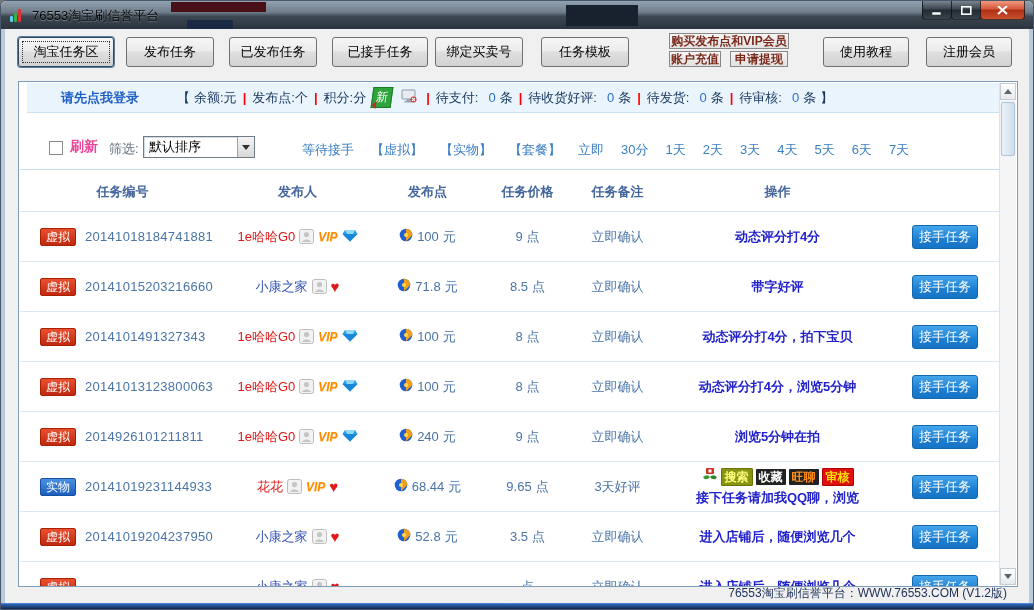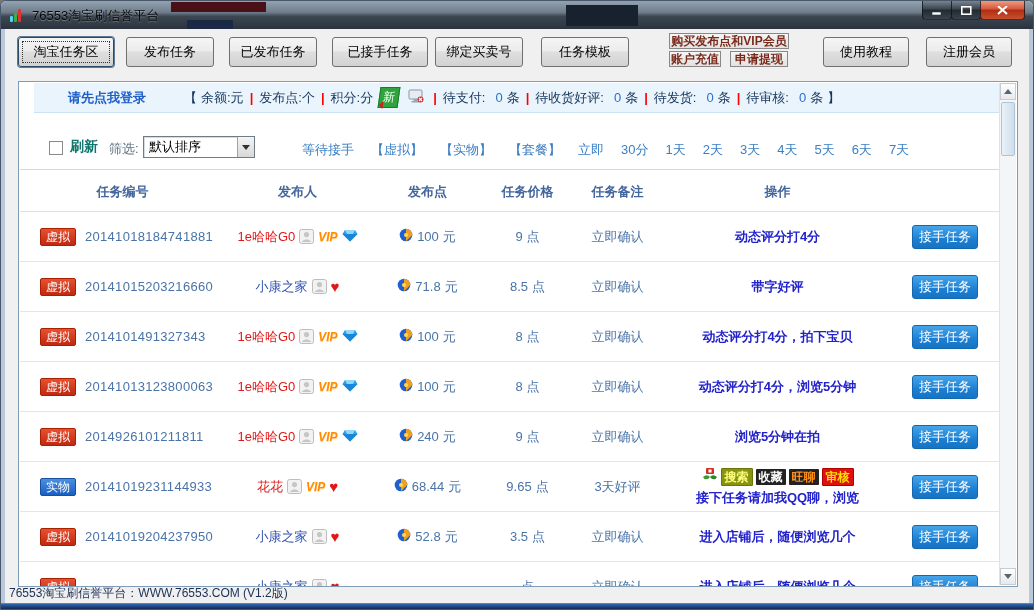--- a/index.html
+++ b/index.html
@@ -37,35 +37,35 @@
   .tb-btn.focused { border-color:#2a4a66; box-shadow:0 0 0 1px #5a7a96; }
   .tb-btn.focused::before { content:""; position:absolute; inset:3px; border:1px dotted #333; }
   .sm-btn { position:absolute; height:16px; background:linear-gradient(180deg,#f6f6f6,#e2e2e2);
     border:1px solid #888; font-size:12px; color:#7a2a1a; font-weight:bold;
     display:flex; align-items:center; justify-content:center; }
 
   
   .panel { position:absolute; left:13px; top:52px; width:1000px; height:506px;
     background:#fff; border:1px solid #7f9db9; overflow:hidden; }
 
-  .account-strip { position:absolute; left:15px; top:1px; right:18px; height:30px;
+  .account-strip { position:absolute; left:8px; top:1px; right:18px; height:30px;
     background:#e9f4fc; border-bottom:1px solid #cbe2f2; display:flex; align-items:center; font-size:13px; }
   .login-link { margin-left:34px; color:#2060c8; font-weight:bold; }
   .acct-info { margin-left:38px; display:flex; align-items:center; gap:4px; color:#17365d; white-space:nowrap; }
   .rsep { color:#f00; font-weight:bold; padding:0 2px; }
   .cnt-val { color:#2a6fd0; padding-left:6px; }
   .new-badge { position:relative; display:inline-block; background:#2fa33c; color:#fff; font-size:12px;
     padding:1px 3px; transform:skewX(-8deg); border:1px solid #1d7a28; margin:0 2px; }
   .new-badge::before { content:""; position:absolute; left:-4px; bottom:-2px;
     border:4px solid transparent; border-right-color:#d02020; }
   .pc-icon { display:inline-block; margin:0 3px; }
 
   .chk { position:absolute; left:30px; top:59px; width:14px; height:14px;
     background:#fff; border:1px solid #8a8a8a; }
-  .refresh-lbl { position:absolute; left:51px; top:56px; font-size:14px; color:#0f766e; font-weight:bold; }
+  .refresh-lbl { position:absolute; left:51px; top:56px; font-size:14px; color:#ec4899; font-weight:bold; }
   .filter-lbl { position:absolute; left:90px; top:58px; font-size:13px; color:#60707e; }
   .sort-select { position:absolute; left:124px; top:54px; width:112px; height:22px;
     background:#fff; border:1px solid #707b88; box-shadow:inset 1px 1px 0 #d5dde4; font-size:13px; color:#000;
     display:flex; align-items:center; }
   .sort-select .val { flex:1; padding-left:5px; }
   .sort-select .dd { width:17px; height:20px; background:linear-gradient(180deg,#f4f4f4,#d8d8d8);
     border-left:1px solid #9aa4ae; display:flex; align-items:center; justify-content:center; }
   .dd i { border:4px solid transparent; border-top:5px solid #303030; margin-top:4px; }
 
   .tabline { position:absolute; left:1px; right:18px; top:87px; height:1px; background:#c5ddf0; }
@@ -111,21 +111,21 @@
   .sb-btn { position:absolute; left:0; width:16px; height:17px;
     background:linear-gradient(180deg,#fefefe,#e6e9ed); border:1px solid #c8ccd2;
     display:flex; align-items:center; justify-content:center; }
   .sb-up { top:0; } .sb-down { bottom:0; }
   .sb-up i { border:4px solid transparent; border-bottom:5px solid #5a6570; margin-top:-4px; }
   .sb-down i { border:4px solid transparent; border-top:5px solid #5a6570; margin-bottom:-4px; }
   .sb-thumb { position:absolute; left:1px; top:19px; width:14px; height:54px;
     background:linear-gradient(90deg,#eaf1f8,#cfdeec); border:1px solid #b0c4d8; border-radius:2px; }
 
   .statusbar { position:absolute; left:4px; right:0; bottom:0; height:18px;
-    font-size:12px; color:#1c2f55; padding-right:22px; line-height:16px; }
+    font-size:12px; color:#1c2f55; text-align:right; padding-right:22px; line-height:16px; }
   .bottom-edge { position:absolute; left:0; right:0; bottom:0; height:6px;
     background:linear-gradient(180deg,#2f66b5,#10294e); border-top:1px solid #4a86d8; }
 </style>
 </head>
 <body>
 
 <div class="win">
 
   <div class="titlebar">
     <span class="app-icon">

